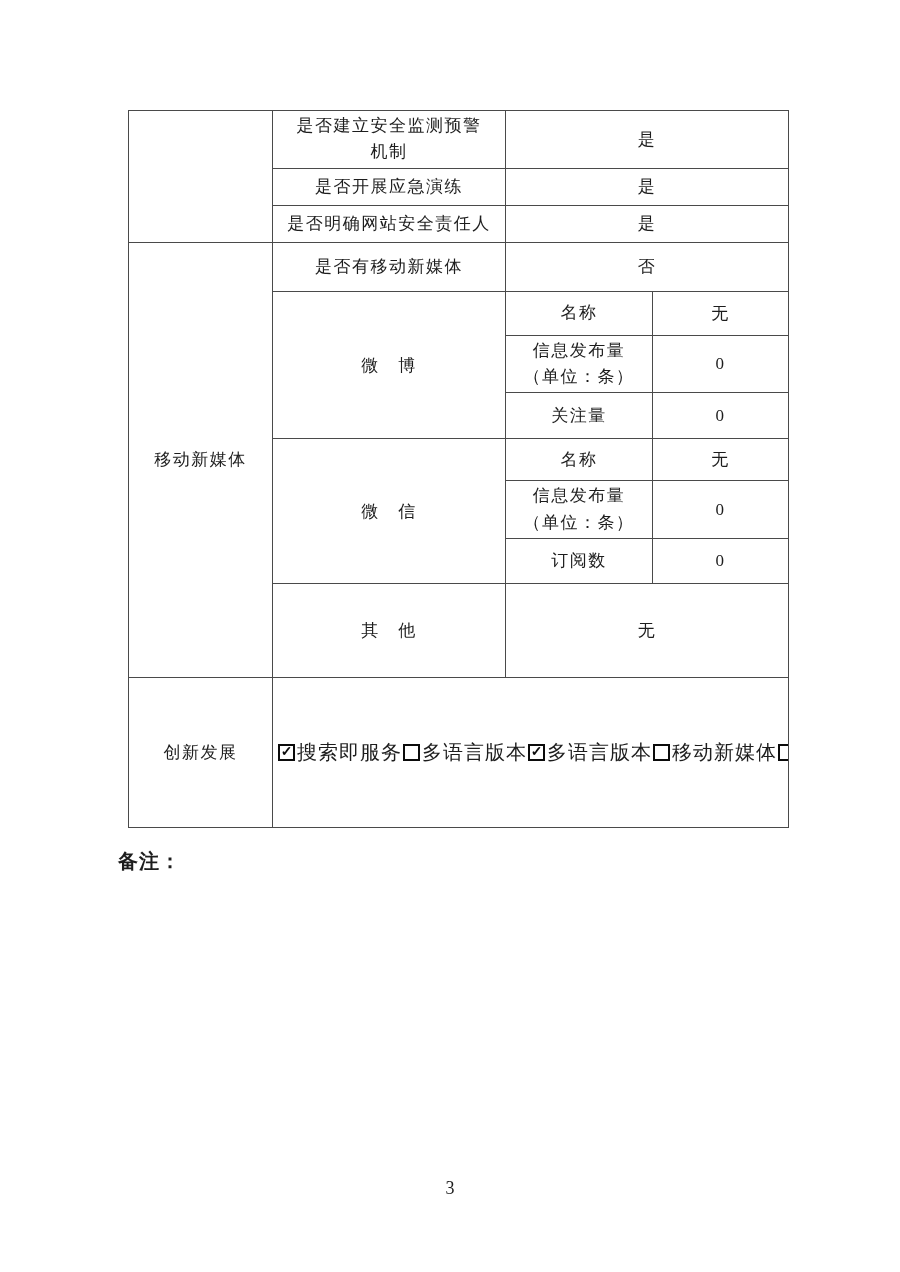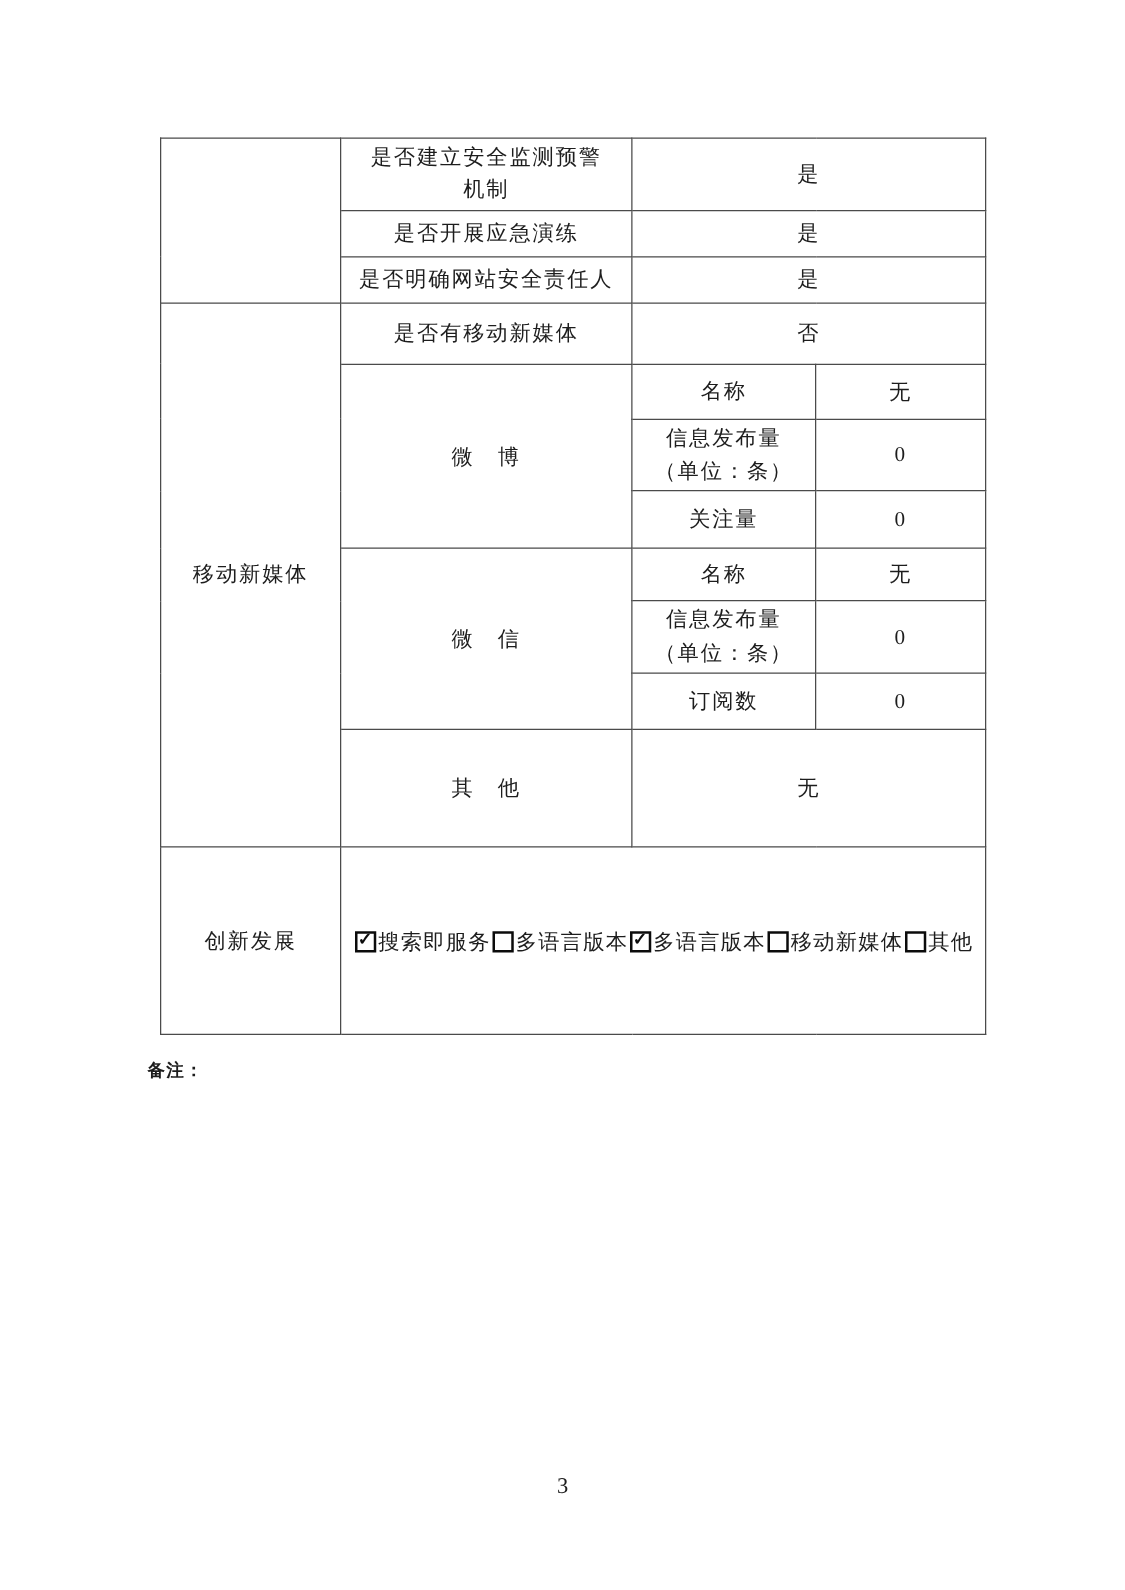--- a/index.html
+++ b/index.html
@@ -57,26 +57,26 @@
     background: #ffffff;
     margin: 0 2px 0 1px;
     font-size: 14px;
     line-height: 12px;
     font-weight: 900;
     letter-spacing: 0;
     text-align: center;
     color: #0b0b0b;
     vertical-align: -3px;
   }
-  .opt-label { font-size: 17px; letter-spacing: 1px; font-family: Liberation Serif, serif; }
+  .opt-label { font-size: 20px; letter-spacing: 1px; font-family: Liberation Serif, serif; }
   .notes {
     position: absolute;
     left: 118px;
     top: 848px;
-    font-size: 14px;
+    font-size: 20px;
     font-weight: bold;
     letter-spacing: 1px;
   }
   .pageno {
     position: absolute;
     left: 0;
     top: 1178px;
     width: 100%;
     text-align: center;
     font-size: 18px;

